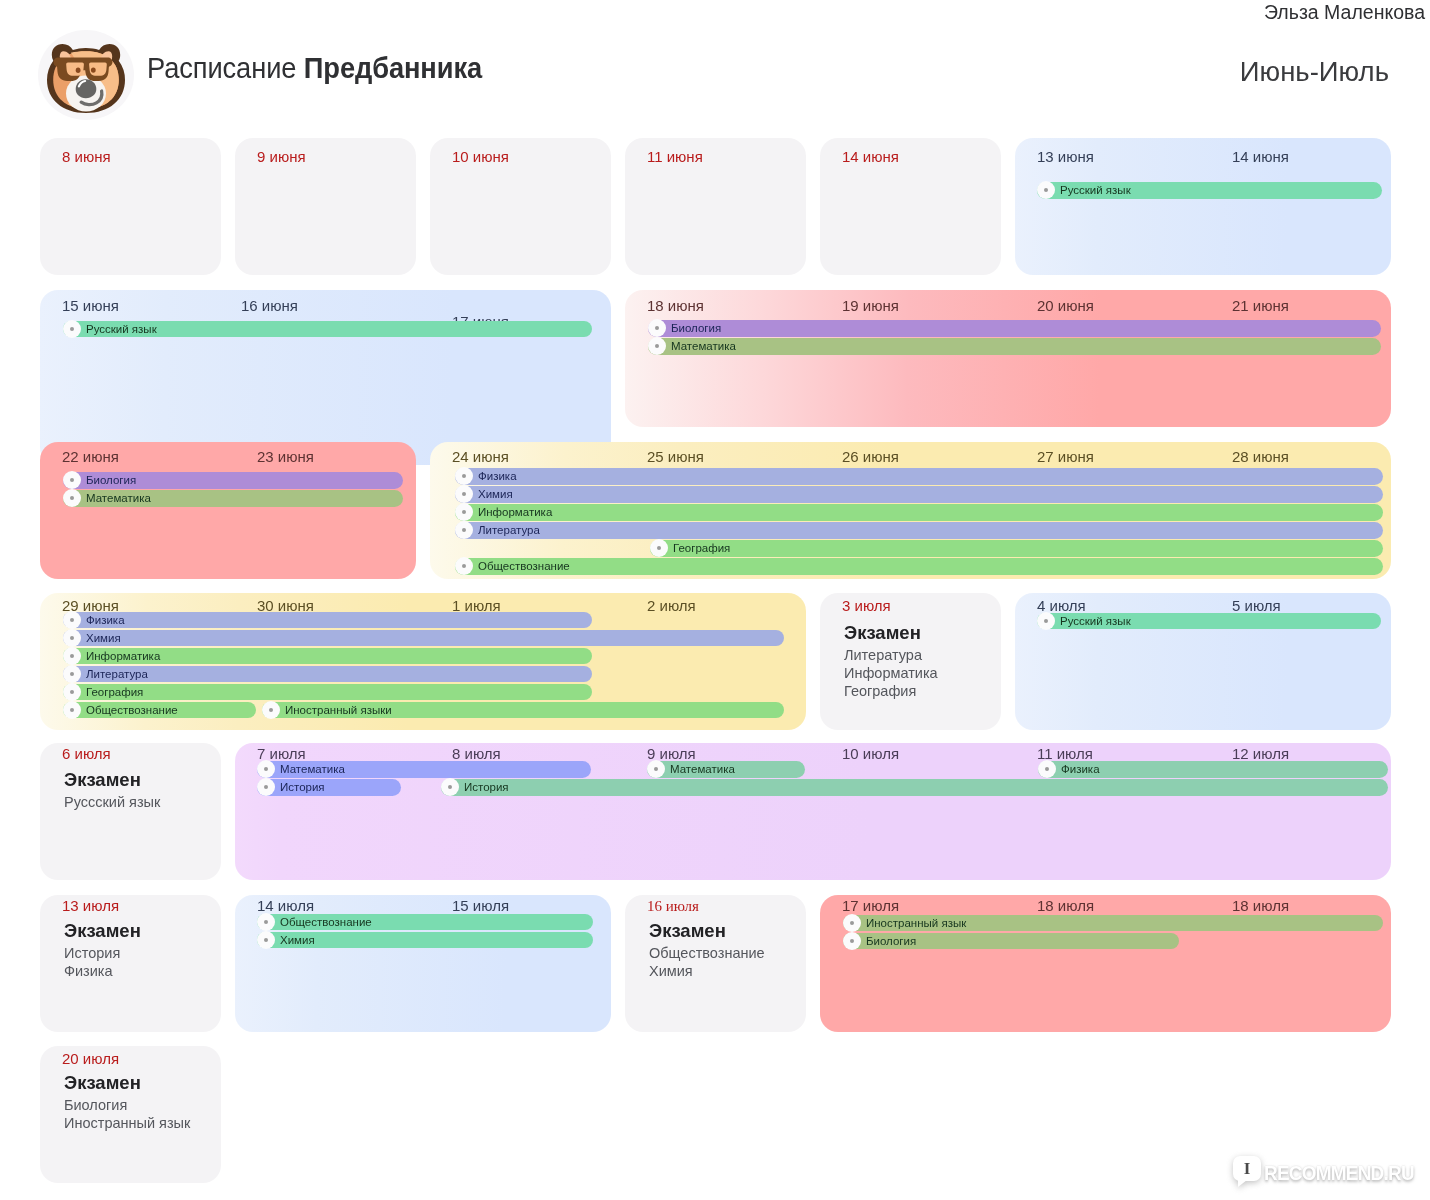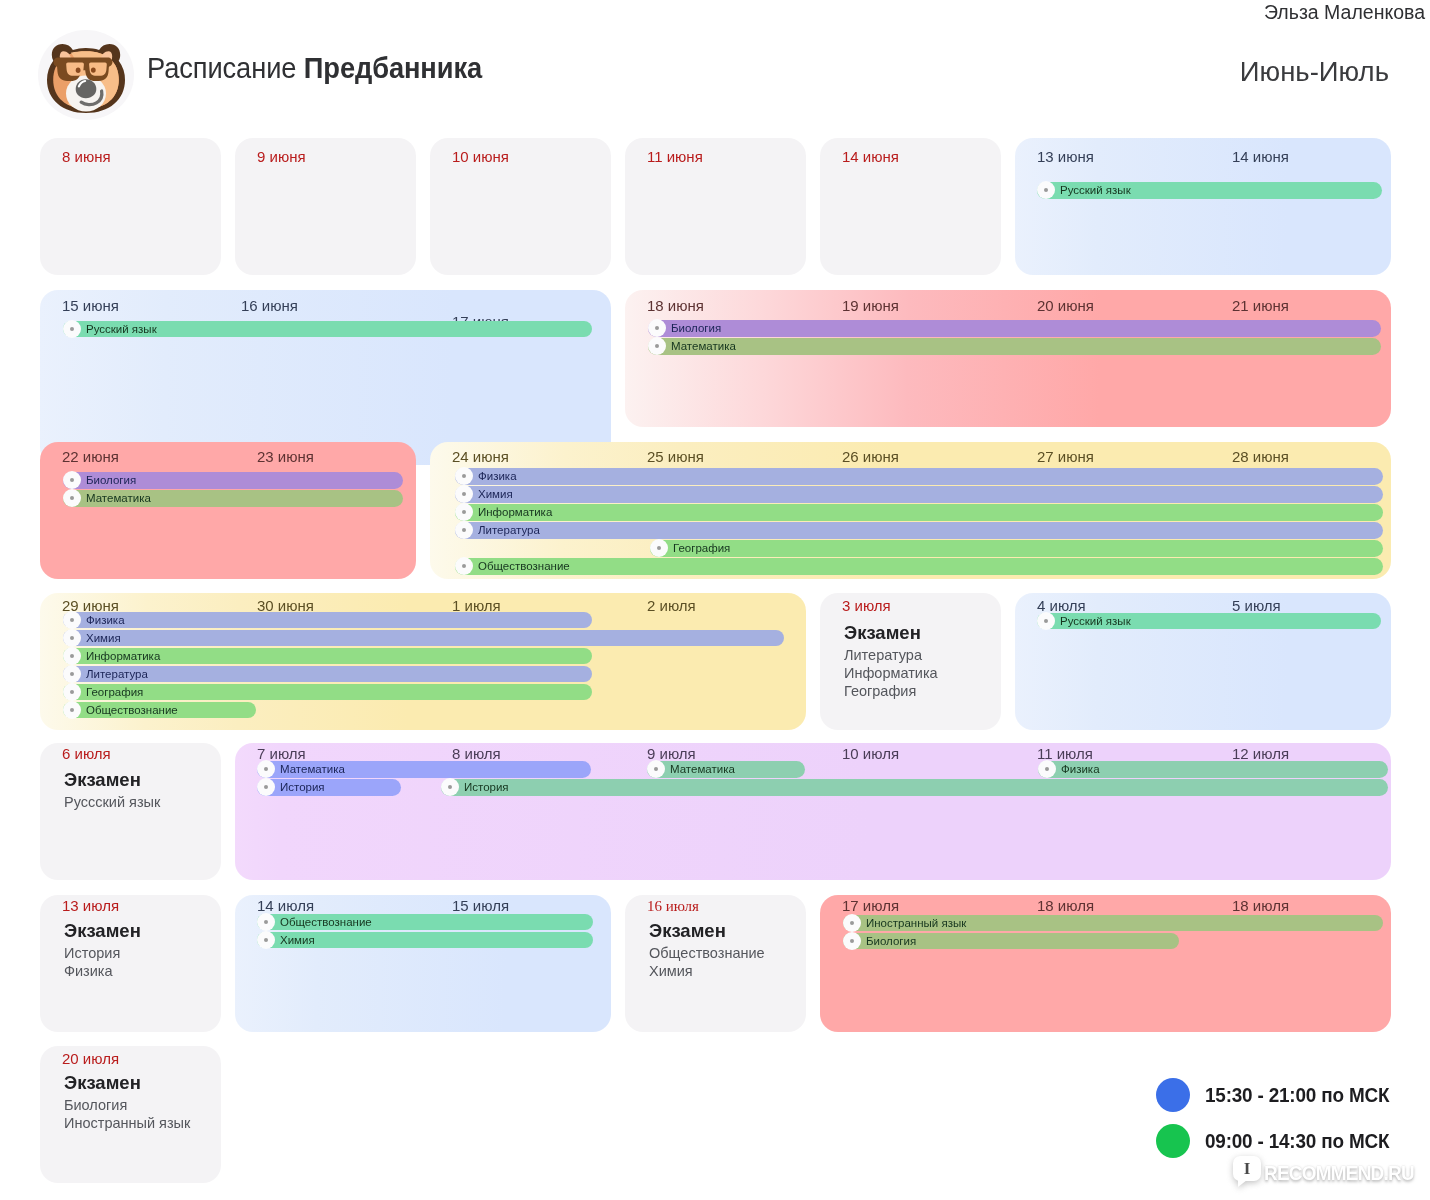--- a/index.html
+++ b/index.html
@@ -280,20 +280,26 @@
             <i></i>
           </span>
           <span class="lbl">География</span>
         </div>
         <div class="bar g" style="left: 23px; width: 193px; top: 109.3px; height: 16.5px;">
           <span class="dot">
             <i></i>
           </span>
           <span class="lbl">Обществознание</span>
         </div>
+        <div class="bar g" style="left: 222px; width: 522px; top: 109.3px; height: 16.5px;">
+          <span class="dot">
+            <i></i>
+          </span>
+          <span class="lbl">Иностранный языки</span>
+        </div>
       </div>
       <div class="card grey" style="left: 820px; top: 592.5px; width: 181px; height: 137px;">
         <div class="daylabel" style="left: 22px; top: 4.3px;">3 июля</div>
         <div class="exam" style="top: 27.5px;">
           <div class="etitle">Экзамен</div>
           <div class="esub">Литература</div>
           <div class="esub">Информатика</div>
           <div class="esub">География</div>
         </div>
       </div>
@@ -404,30 +410,20 @@
       <div class="card grey" style="left: 40px; top: 1046px; width: 181px; height: 137px;">
         <div class="daylabel" style="left: 22px; top: 3.8px;">20 июля</div>
         <div class="exam" style="top: 24px;">
           <div class="etitle">Экзамен</div>
           <div class="esub">Биология</div>
           <div class="esub">Иностранный язык</div>
         </div>
       </div>
     </div>
 
-  <div class="legend">
-    <div class="lrow">
-      <span class="dotL" style="background: rgb(59, 111, 232);"></span>
-      <span class="ltxt">15:30 - 21:00 по МСК</span>
-    </div>
-    <div class="lrow">
-      <span class="dotL" style="background: rgb(23, 196, 79);"></span>
-      <span class="ltxt">09:00 - 14:30 по МСК</span>
-    </div>
-  </div>
 
   <div class="wm">
     <span class="bub">
         <span>I</span>
       </span>
     <span class="wtxt">RECOMMEND.RU</span>
   </div>
 
 </div>
 

